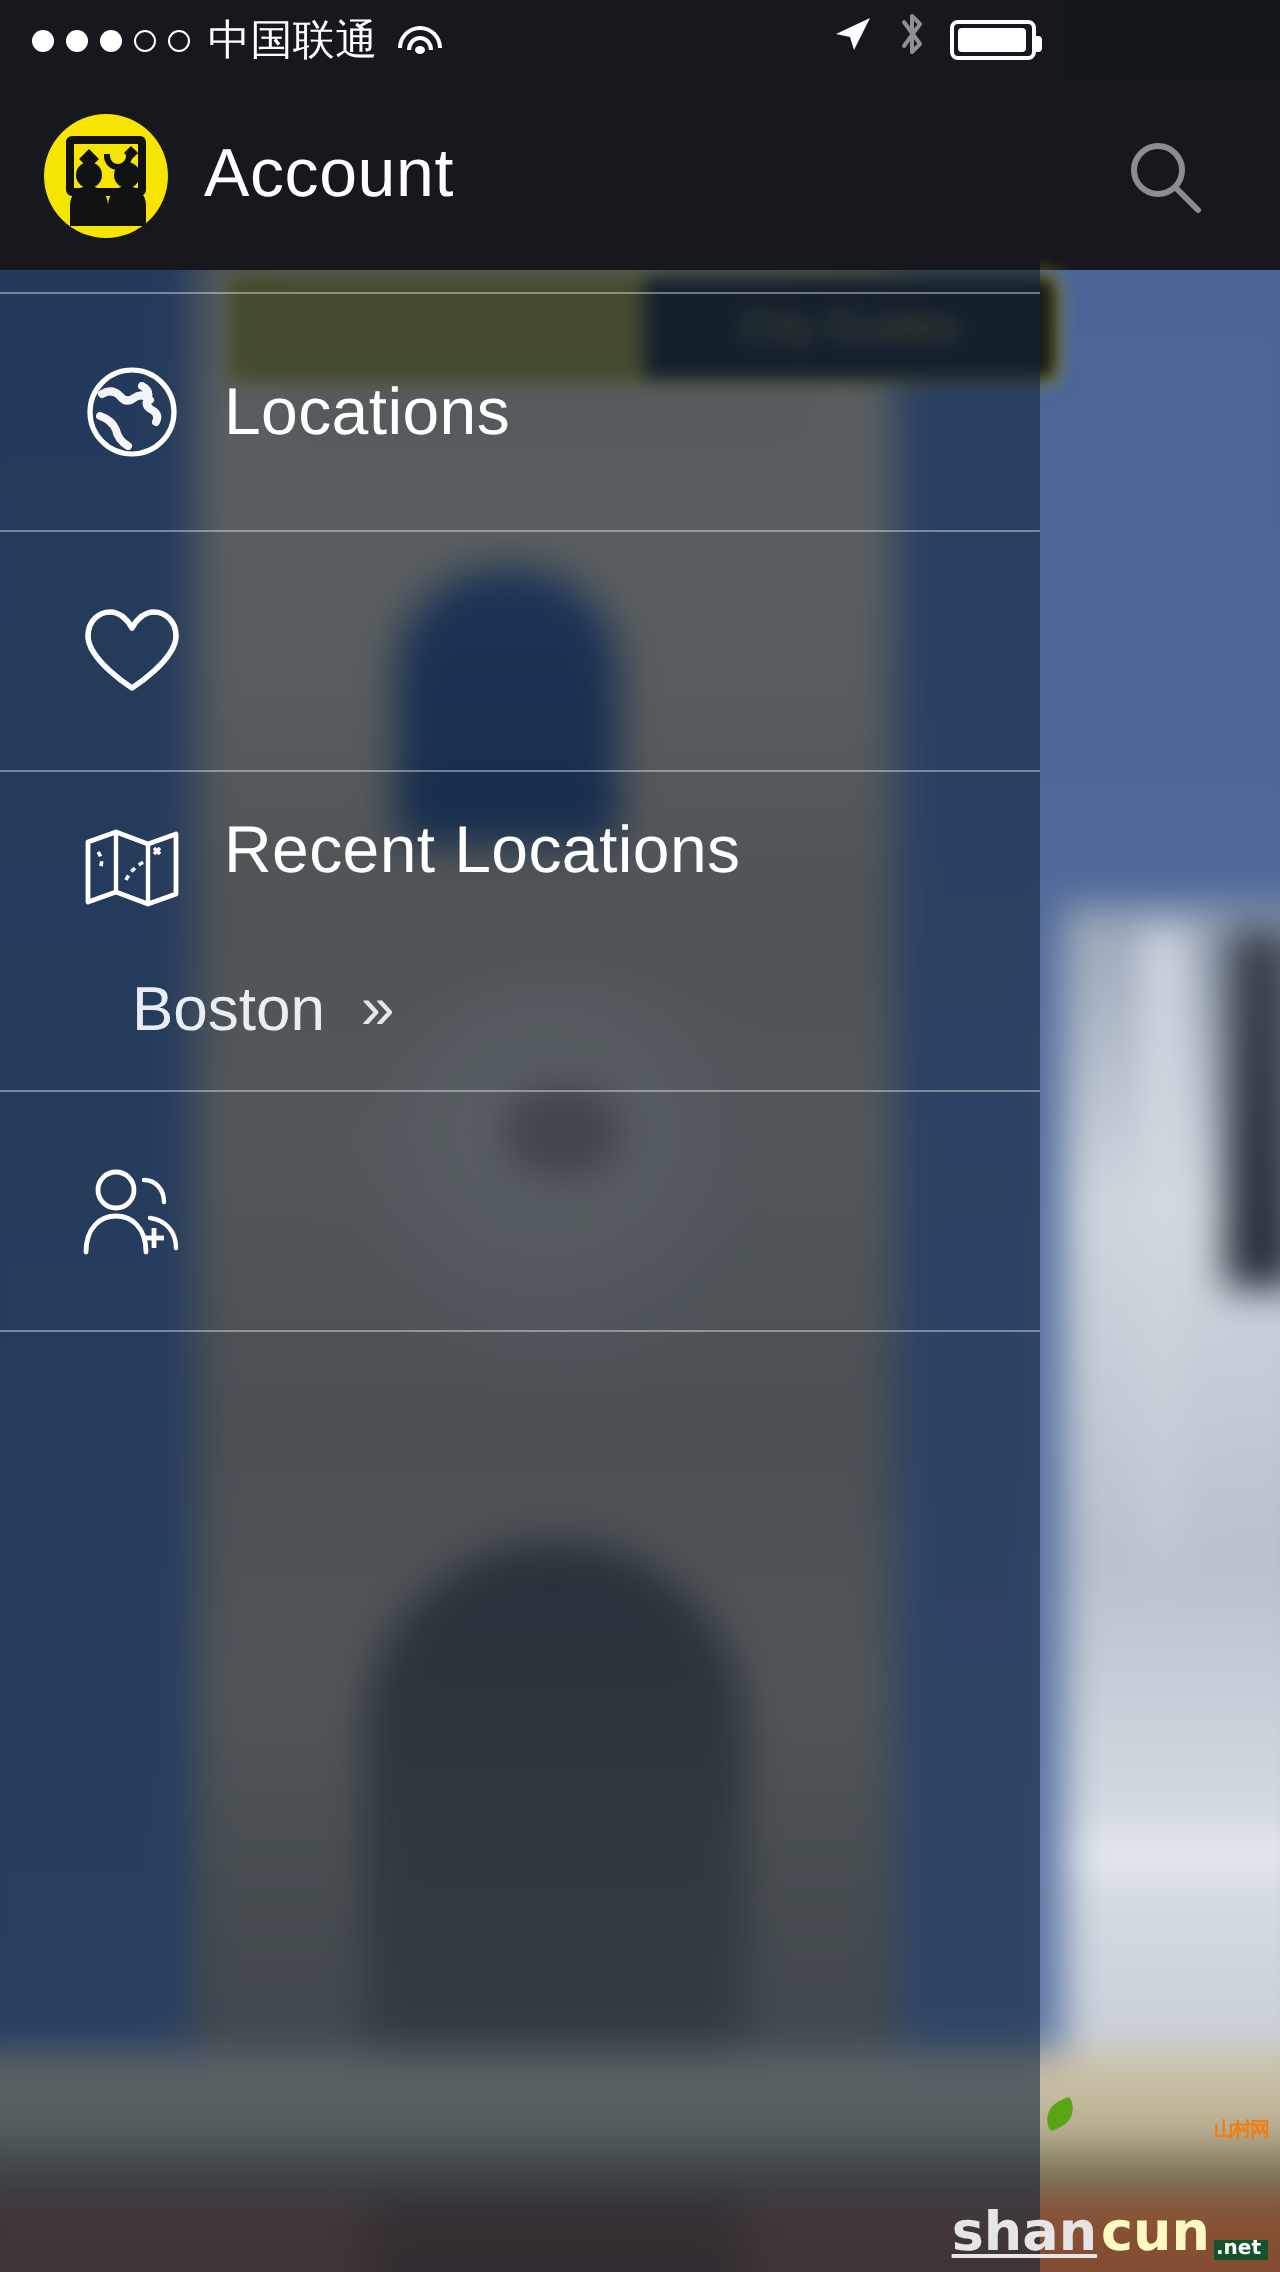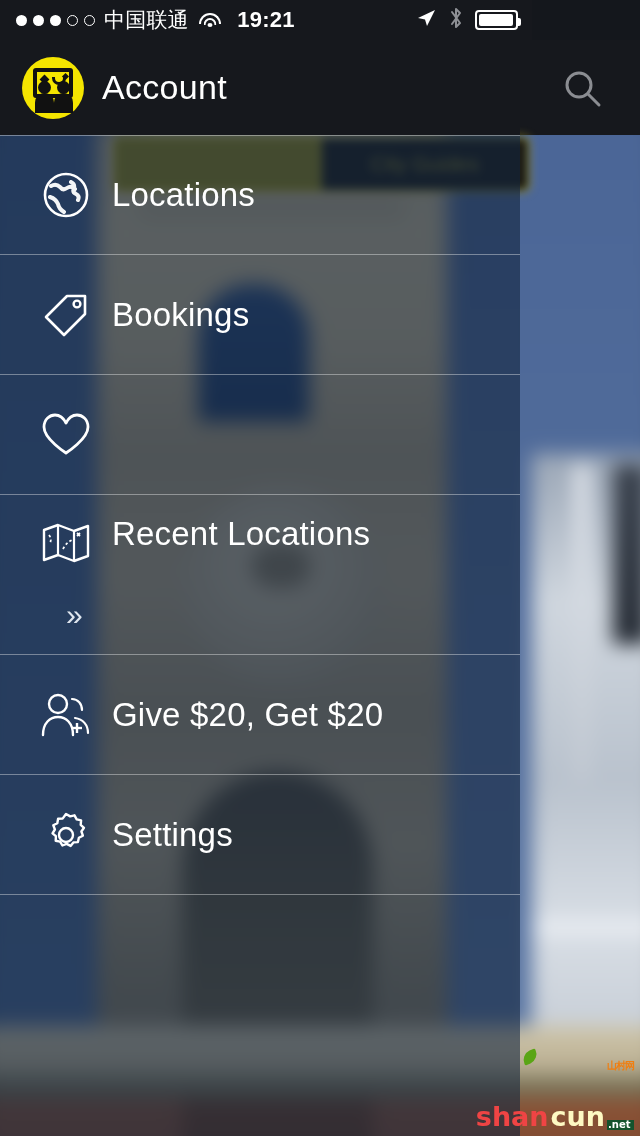--- a/index.html
+++ b/index.html
@@ -210,21 +210,21 @@
     position:absolute; left:0; top:95px; right:0; bottom:0;
     background:rgba(19,36,62,0.60);
     backdrop-filter:blur(2px);
   }
   .menu-item {
     position:relative; height:120px;
     display:flex; align-items:center;
     border-bottom:1px solid rgba(255,255,255,0.38);
     padding-left:38px;
   }
-  .menu-item:first-child { border-top:1px solid rgba(255,255,255,0.38); }
+  .menu-item:first-child { border-top:1px solid rgba(255,255,255,0.38);margin-top:11px; }
   .mi-icon {
     width:56px; height:56px; flex:0 0 auto;
     display:flex; align-items:center; justify-content:center;
   }
   .mi-label {
     margin-left:18px; font-size:33px; color:#fff; font-weight:300;
     letter-spacing:.2px; white-space:nowrap;
   }
   .menu-item.tall { height:160px; align-items:flex-start; padding-top:20px; }
   .sub-row {
@@ -234,21 +234,21 @@
   .sub-label { font-size:31px; color:#e9eef4; font-weight:300; }
   .sub-chev { font-size:30px; color:#dfe6ee; letter-spacing:-3px; }
 
   
   .watermark {
     position:absolute; right:6px; bottom:6px; z-index:70;
     display:flex; align-items:flex-end; gap:2px;
     font-weight:bold; font-size:27px; line-height:1;
     font-family:"DejaVu Sans", sans-serif;
   }
-  .wm-shan { color:#ef4444; }
+  .wm-shan { color:#e5e5e5;text-decoration:underline; }
   .wm-cun { color:#fef9c3; }
   .wm-leaf {
     position:absolute; left:46px; top:-10px; width:16px; height:12px;
     background:#5aa515; border-radius:12px 2px 12px 2px; transform:rotate(-25deg);
   }
   .wm-side { display:flex; flex-direction:column; font-size:10px; line-height:1.05;gap:48px; }
   .wm-cn { color:#f07e10; letter-spacing:-1px; }
   .wm-net { color:#fff; background:#14532d; padding:0 1px; }
 </style>
 </head>
@@ -299,21 +299,20 @@
         <i class="dot hollow"></i>
           <i class="dot hollow"></i>
       </span>
       <span class="carrier">中国联通</span>
       <span class="wifi-ico">
         <i></i>
           <i></i>
           <i></i>
       </span>
     </div>
-    <div class="sb-center">19:21</div>
     <div class="sb-right">
       <span>
         <svg width="22" height="22" viewBox="0 0 22 22">
           <path d="M20 3 L3 11 L10 12.5 L12 19 Z" fill="#fff"></path>
         </svg>
       </span>
       <span>
         <svg width="16" height="24" viewBox="0 0 16 24">
           <path d="M4 6 L12 17 L8 21 L8 3 L12 7 L4 18" fill="none" stroke="#8e9095" stroke-width="2" stroke-linejoin="round" stroke-linecap="round"></path>
         </svg>
@@ -346,29 +345,20 @@
         <span class="mi-icon">
           <svg width="50" height="50" viewBox="0 0 50 50">
             <circle cx="25" cy="25" r="21" fill="none" stroke="#fff" stroke-width="2.6"></circle>
             <path d="M10 16 q5 -3 9 1 q3 4 7 1 q4 -3 8 1 M9 27 q6 2 8 7 q1 5 6 8
                      M30 12 q4 2 3 6 q-2 4 2 6 q4 2 2 6" fill="#fff" stroke="#fff" stroke-width="4" stroke-linejoin="round" stroke-linecap="round" opacity="0.95"></path>
           </svg>
         </span>
         <span class="mi-label">Locations</span>
       </div>
 
-      <div class="menu-item">
-        <span class="mi-icon">
-          <svg width="50" height="50" viewBox="0 0 50 50">
-            <path d="M26 6 L44 6 L44 24 L23 45 L5 27 Z" fill="none" stroke="#fff" stroke-width="2.6" stroke-linejoin="round"></path>
-            <circle cx="36" cy="14" r="3.4" fill="none" stroke="#fff" stroke-width="2.4"></circle>
-          </svg>
-        </span>
-        <span class="mi-label">Bookings</span>
-      </div>
 
       <div class="menu-item">
         <span class="mi-icon">
           <svg width="52" height="50" viewBox="0 0 52 50">
             <path d="M26 43 C26 43 4 29 4 17 C4 9 10 5 15 5 C20 5 24 9 26 13
                      C28 9 32 5 37 5 C42 5 48 9 48 17 C48 29 26 43 26 43 Z" fill="none" stroke="#fff" stroke-width="2.8" stroke-linejoin="round"></path>
           </svg>
         </span>
       </div>
 
@@ -378,49 +368,37 @@
             <path d="M3 9 L17 4 L33 10 L47 5 L47 35 L33 40 L17 34 L3 39 Z" fill="none" stroke="#fff" stroke-width="2.4" stroke-linejoin="round"></path>
             <line x1="17" y1="4" x2="17" y2="34" stroke="#fff" stroke-width="2.2"></line>
             <line x1="33" y1="10" x2="33" y2="40" stroke="#fff" stroke-width="2.2"></line>
             <path d="M8 14 q3 4 1 8" fill="none" stroke="#fff" stroke-width="1.8" stroke-dasharray="2.5 2.5"></path>
             <path d="M22 28 q4 -8 12 -10" fill="none" stroke="#fff" stroke-width="1.8" stroke-dasharray="2.5 2.5"></path>
             <path d="M36 12 l3 3 M39 12 l-3 3" stroke="#fff" stroke-width="1.8"></path>
           </svg>
         </span>
         <span class="mi-label">Recent Locations</span>
         <span class="sub-row">
+          <span class="sub-label">Boston</span>
           <span class="sub-chev">»</span>
         </span>
       </div>
 
       <div class="menu-item">
         <span class="mi-icon">
           <svg width="54" height="48" viewBox="0 0 54 48">
             <circle cx="19" cy="13" r="9" fill="none" stroke="#fff" stroke-width="2.4"></circle>
             <path d="M4 44 C4 32 11 26 19 26 C27 26 34 32 34 44" fill="none" stroke="#fff" stroke-width="2.4" stroke-linecap="round"></path>
             <path d="M33 8 C39 8 43 13 43 19 M36 27 C44 28 49 34 49 42" fill="none" stroke="#fff" stroke-width="2.2" stroke-linecap="round"></path>
             <line x1="38" y1="32" x2="38" y2="42" stroke="#fff" stroke-width="2.4"></line>
             <line x1="33" y1="37" x2="43" y2="37" stroke="#fff" stroke-width="2.4"></line>
           </svg>
         </span>
-        <span class="mi-label">Give $20, Get $20</span>
       </div>
 
-      <div class="menu-item">
-        <span class="mi-icon">
-          <svg width="50" height="50" viewBox="0 0 50 50">
-            <path d="M25 4 l4.2 2.4 4.3 -1.1 2.2 4 4.4 1 -0.4 4.5 3.3 3 -2.6 3.7
-                     1.5 4.2 -4 2 -1 4.4 -4.5 0.3 -2.8 3.5 -4 -2 -4.2 1.6
-                     -2.3 -3.9 -4.4 -0.9 0.2 -4.5 -3.4 -2.9 2.4 -3.8 -1.6 -4.2
-                     4 -2.1 0.8 -4.4 4.5 -0.2 Z" fill="none" stroke="#fff" stroke-width="2.4" stroke-linejoin="round"></path>
-            <circle cx="25" cy="25" r="7" fill="none" stroke="#fff" stroke-width="2.4"></circle>
-          </svg>
-        </span>
-        <span class="mi-label">Settings</span>
-      </div>
 
     </div>
   </div>
 
   <div class="watermark">
     <span class="wm-leaf"></span>
     <span class="wm-shan">shan</span>
     <span class="wm-cun">cun</span>
     <span class="wm-side">
       <span class="wm-cn">山村网</span>

